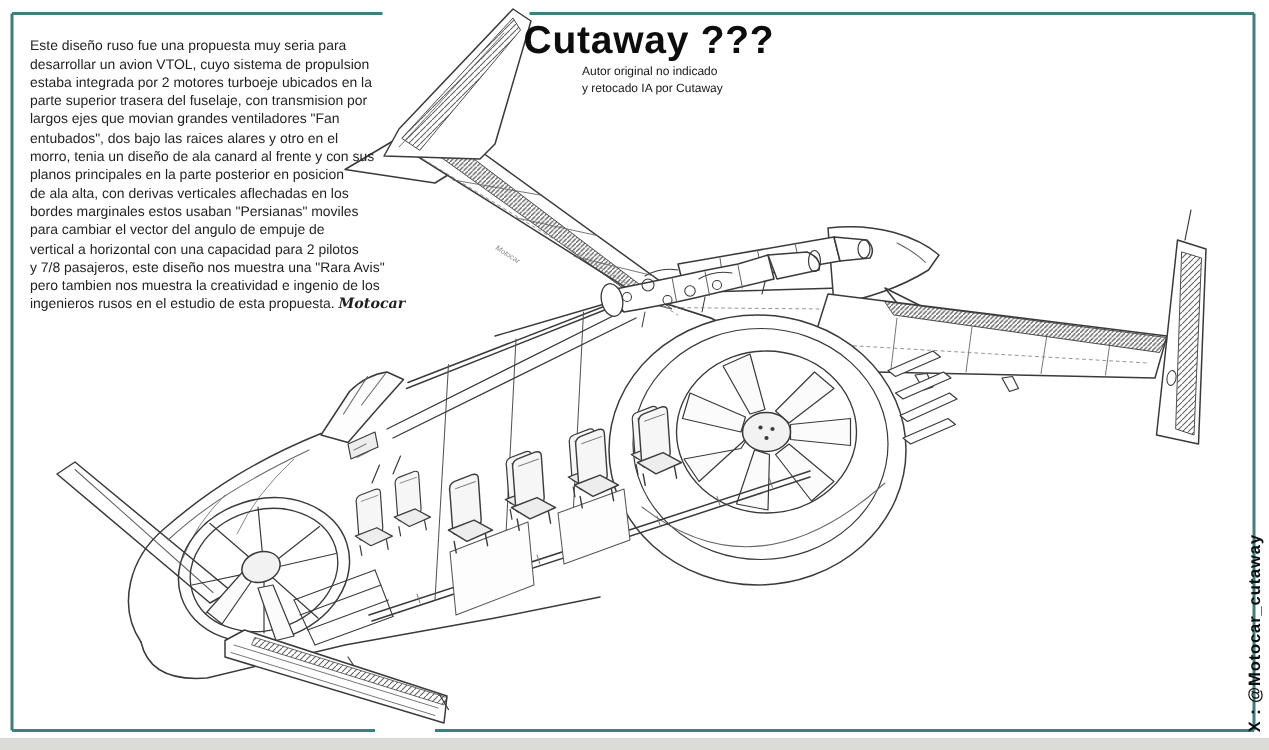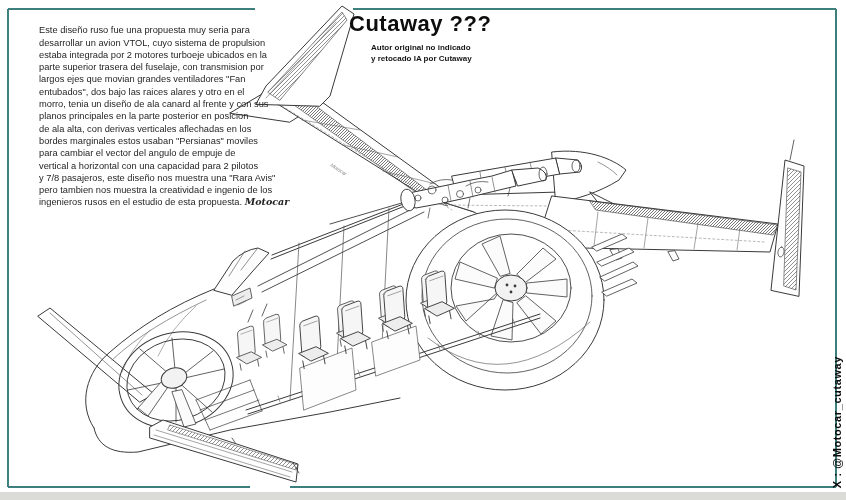--- a/index.html
+++ b/index.html
@@ -4,33 +4,33 @@
 <style>
   html,body{margin:0;padding:0;background:#ffffff;}
   #stage{
     position:relative;width:846px;height:500px;overflow:hidden;
     background:#ffffff;font-family:"Liberation Sans",sans-serif;color:#1c1c1c;
   }
   #drawing{position:absolute;left:0;top:0;}
   .desc{
     position:absolute;left:20px;top:12px;width:256px;
     font-size:9.3px;line-height:12.3px;color:#1f1f1f;
-    white-space:pre-line;letter-spacing:0px;margin-left:19px;
+    white-space:pre-line;letter-spacing:0px;
   }
   .desc .sig{
     font-family:"DejaVu Serif",serif;font-style:italic;font-weight:bold;
     font-size:9.5px;white-space:normal;
   }
   .title{
     position:absolute;left:349px;top:11px;
-    font-size:22px;font-weight:bold;color:#0d0d0d;letter-spacing:0.5px;
+    font-size:26px;font-weight:bold;color:#0d0d0d;letter-spacing:0.5px;
   }
   .credits{
-    position:absolute;left:371px;top:42px;
-    font-size:8px;font-weight:bold;line-height:11px;color:#161616;
+    position:absolute;left:388px;top:42px;
+    font-size:8px;font-weight:normal;line-height:11px;color:#161616;
   }
   .handle{
     position:absolute;right:3px;bottom:12px;
     writing-mode:vertical-rl;transform:rotate(180deg);
     font-size:11px;font-weight:bold;letter-spacing:0.6px;color:#0d0d0d;
   }
   .footer-strip{
     position:absolute;left:0;bottom:0;width:846px;height:8px;background:#dbdbd8;
   }
 </style>

